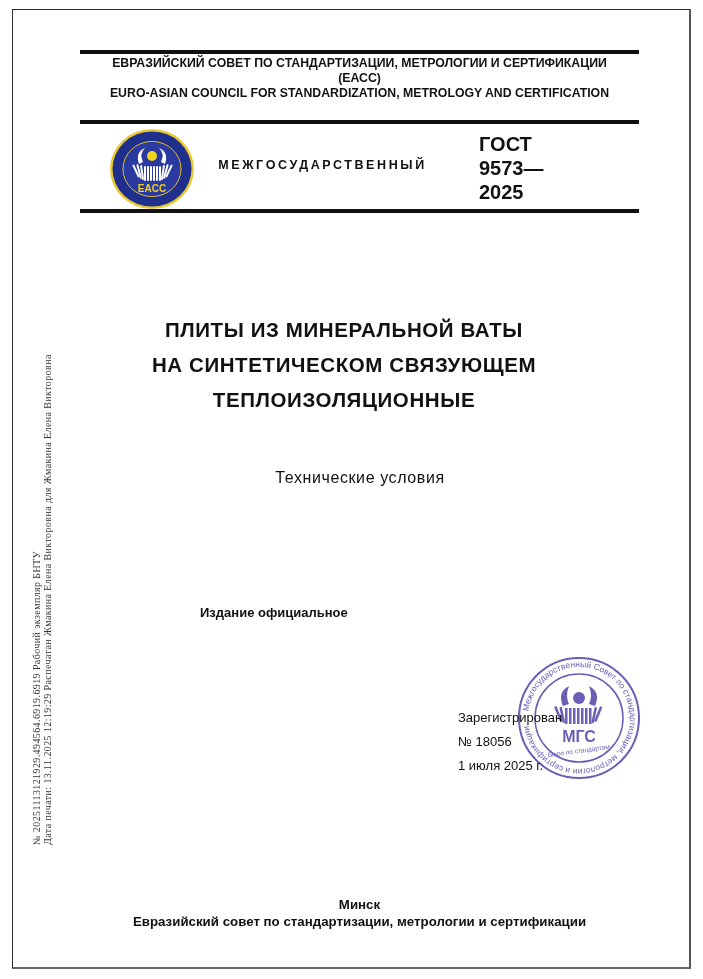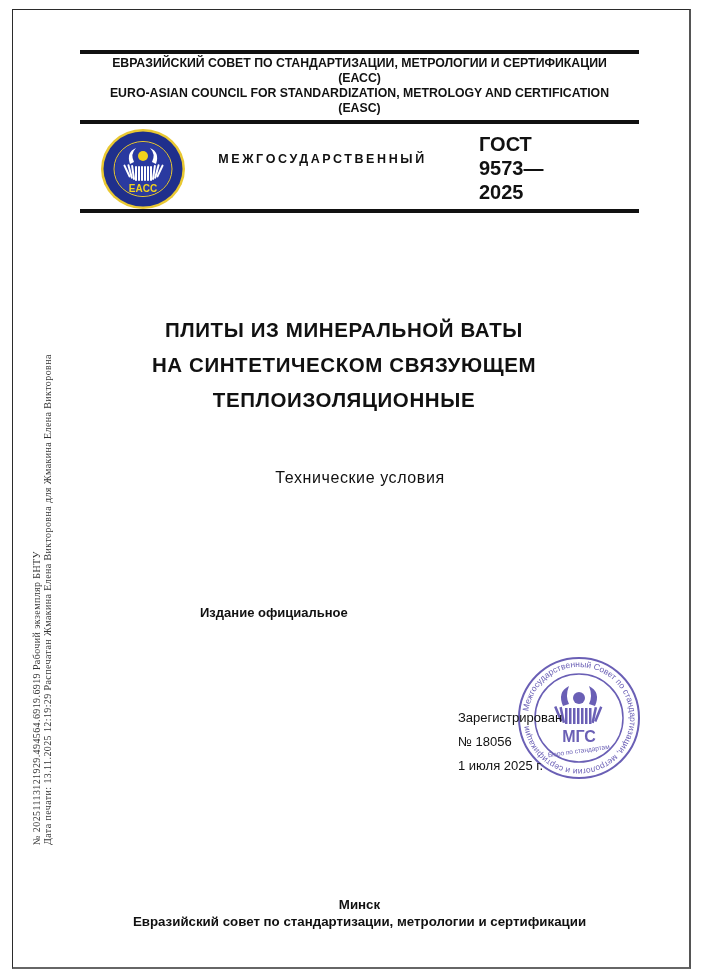--- a/index.html
+++ b/index.html
@@ -1,21 +1,21 @@
 <!DOCTYPE html>
 <html><head>
 <meta charset="utf-8">
 <style>
   html, body { margin: 0; padding: 0; background: #ffffff; }
   body { width: 703px; height: 979px; position: relative; overflow: hidden; font-family: "Liberation Sans", sans-serif; color: #111; }
   .page { position: absolute; left: 12px; top: 9px; width: 679px; height: 960px; border: 1px solid #2b2b2b; border-right: 2px solid #555; border-bottom: 2px solid #666; box-sizing: border-box; background: #fff; }
   .rule { position: absolute; left: 80px; width: 559px; height: 4px; background: #111; }
   .council { position: absolute; left: 80px; width: 559px; top: 56px; text-align: center; font-weight: bold; font-size: 12.3px; line-height: 15px; }
-  .logo { position: absolute; left: 100px; top: 128px; width: 86px; height: 82px; }
-  .mezh { position: absolute; left: 200px; width: 245px; top: 151px; text-align: center; font-weight: bold; font-size: 12.5px; letter-spacing: 2.6px; line-height: 16px; }
+  .logo { position: absolute; left: 109px; top: 128px; width: 86px; height: 82px; }
+  .mezh { position: absolute; left: 200px; width: 245px; top: 157px; text-align: center; font-weight: bold; font-size: 12.5px; letter-spacing: 2.6px; line-height: 16px; }
   .gost { position: absolute; left: 479px; top: 132px; font-weight: bold; font-size: 20px; line-height: 24px; }
   .title { position: absolute; left: 84px; width: 520px; top: 312px; text-align: center; font-weight: bold; font-size: 20.5px; line-height: 35px; letter-spacing: 0.6px; }
   .subtitle { position: absolute; left: 100px; width: 520px; top: 469px; text-align: center; font-weight: normal; font-size: 16px; letter-spacing: 0.6px; }
   .edition { position: absolute; left: 200px; width: 320px; top: 605px; text-align: left; font-weight: bold; font-size: 13px; }
   .reg { position: absolute; left: 458px; top: 706px; font-size: 13px; line-height: 24px; }
   .stamp { position: absolute; left: 517px; top: 656px; width: 124px; height: 124px; }
   .footer { position: absolute; left: 80px; width: 559px; top: 896px; text-align: center; font-weight: bold; font-size: 13.3px; line-height: 17px; }
   .sidebar { position: absolute; left: 31px; top: 845px; transform-origin: 0 0; transform: rotate(-90deg); font-family: "Liberation Serif", serif; font-size: 10px; line-height: 11px; color: #333; white-space: nowrap; letter-spacing: 0.4px; }
 </style>
 </head>
@@ -24,21 +24,20 @@
 <div class="page"></div>
 
 <div class="rule" style="top:50px;"></div>
 <div class="rule" style="top:120px;"></div>
 <div class="rule" style="top:209px;"></div>
 
 <div class="council">
   <div>ЕВРАЗИЙСКИЙ СОВЕТ ПО СТАНДАРТИЗАЦИИ, МЕТРОЛОГИИ И СЕРТИФИКАЦИИ</div>
   <div>(ЕАСС)</div>
   <div>EURO-ASIAN COUNCIL FOR STANDARDIZATION, METROLOGY AND CERTIFICATION</div>
-  <div>(EASC)</div>
 </div>
 
 <div class="logo">
   <svg width="86" height="82" viewBox="0 0 86 82">
     <ellipse cx="43" cy="41" rx="42" ry="40" fill="#e9c832"></ellipse>
     <ellipse cx="43" cy="41" rx="39.5" ry="37.5" fill="#1f2f8c"></ellipse>
     <ellipse cx="43" cy="41" rx="29" ry="27.5" fill="none" stroke="#e9c832" stroke-width="1"></ellipse>
     <ellipse cx="43" cy="41" rx="28" ry="26.5" fill="#2a3aa0"></ellipse>
     <circle cx="43" cy="28" r="5" fill="#f2d21b"></circle>
     <path d="M30 36 q-4 -12 6 -16 q-6 6 -2 14 z" fill="#ffffff"></path>

